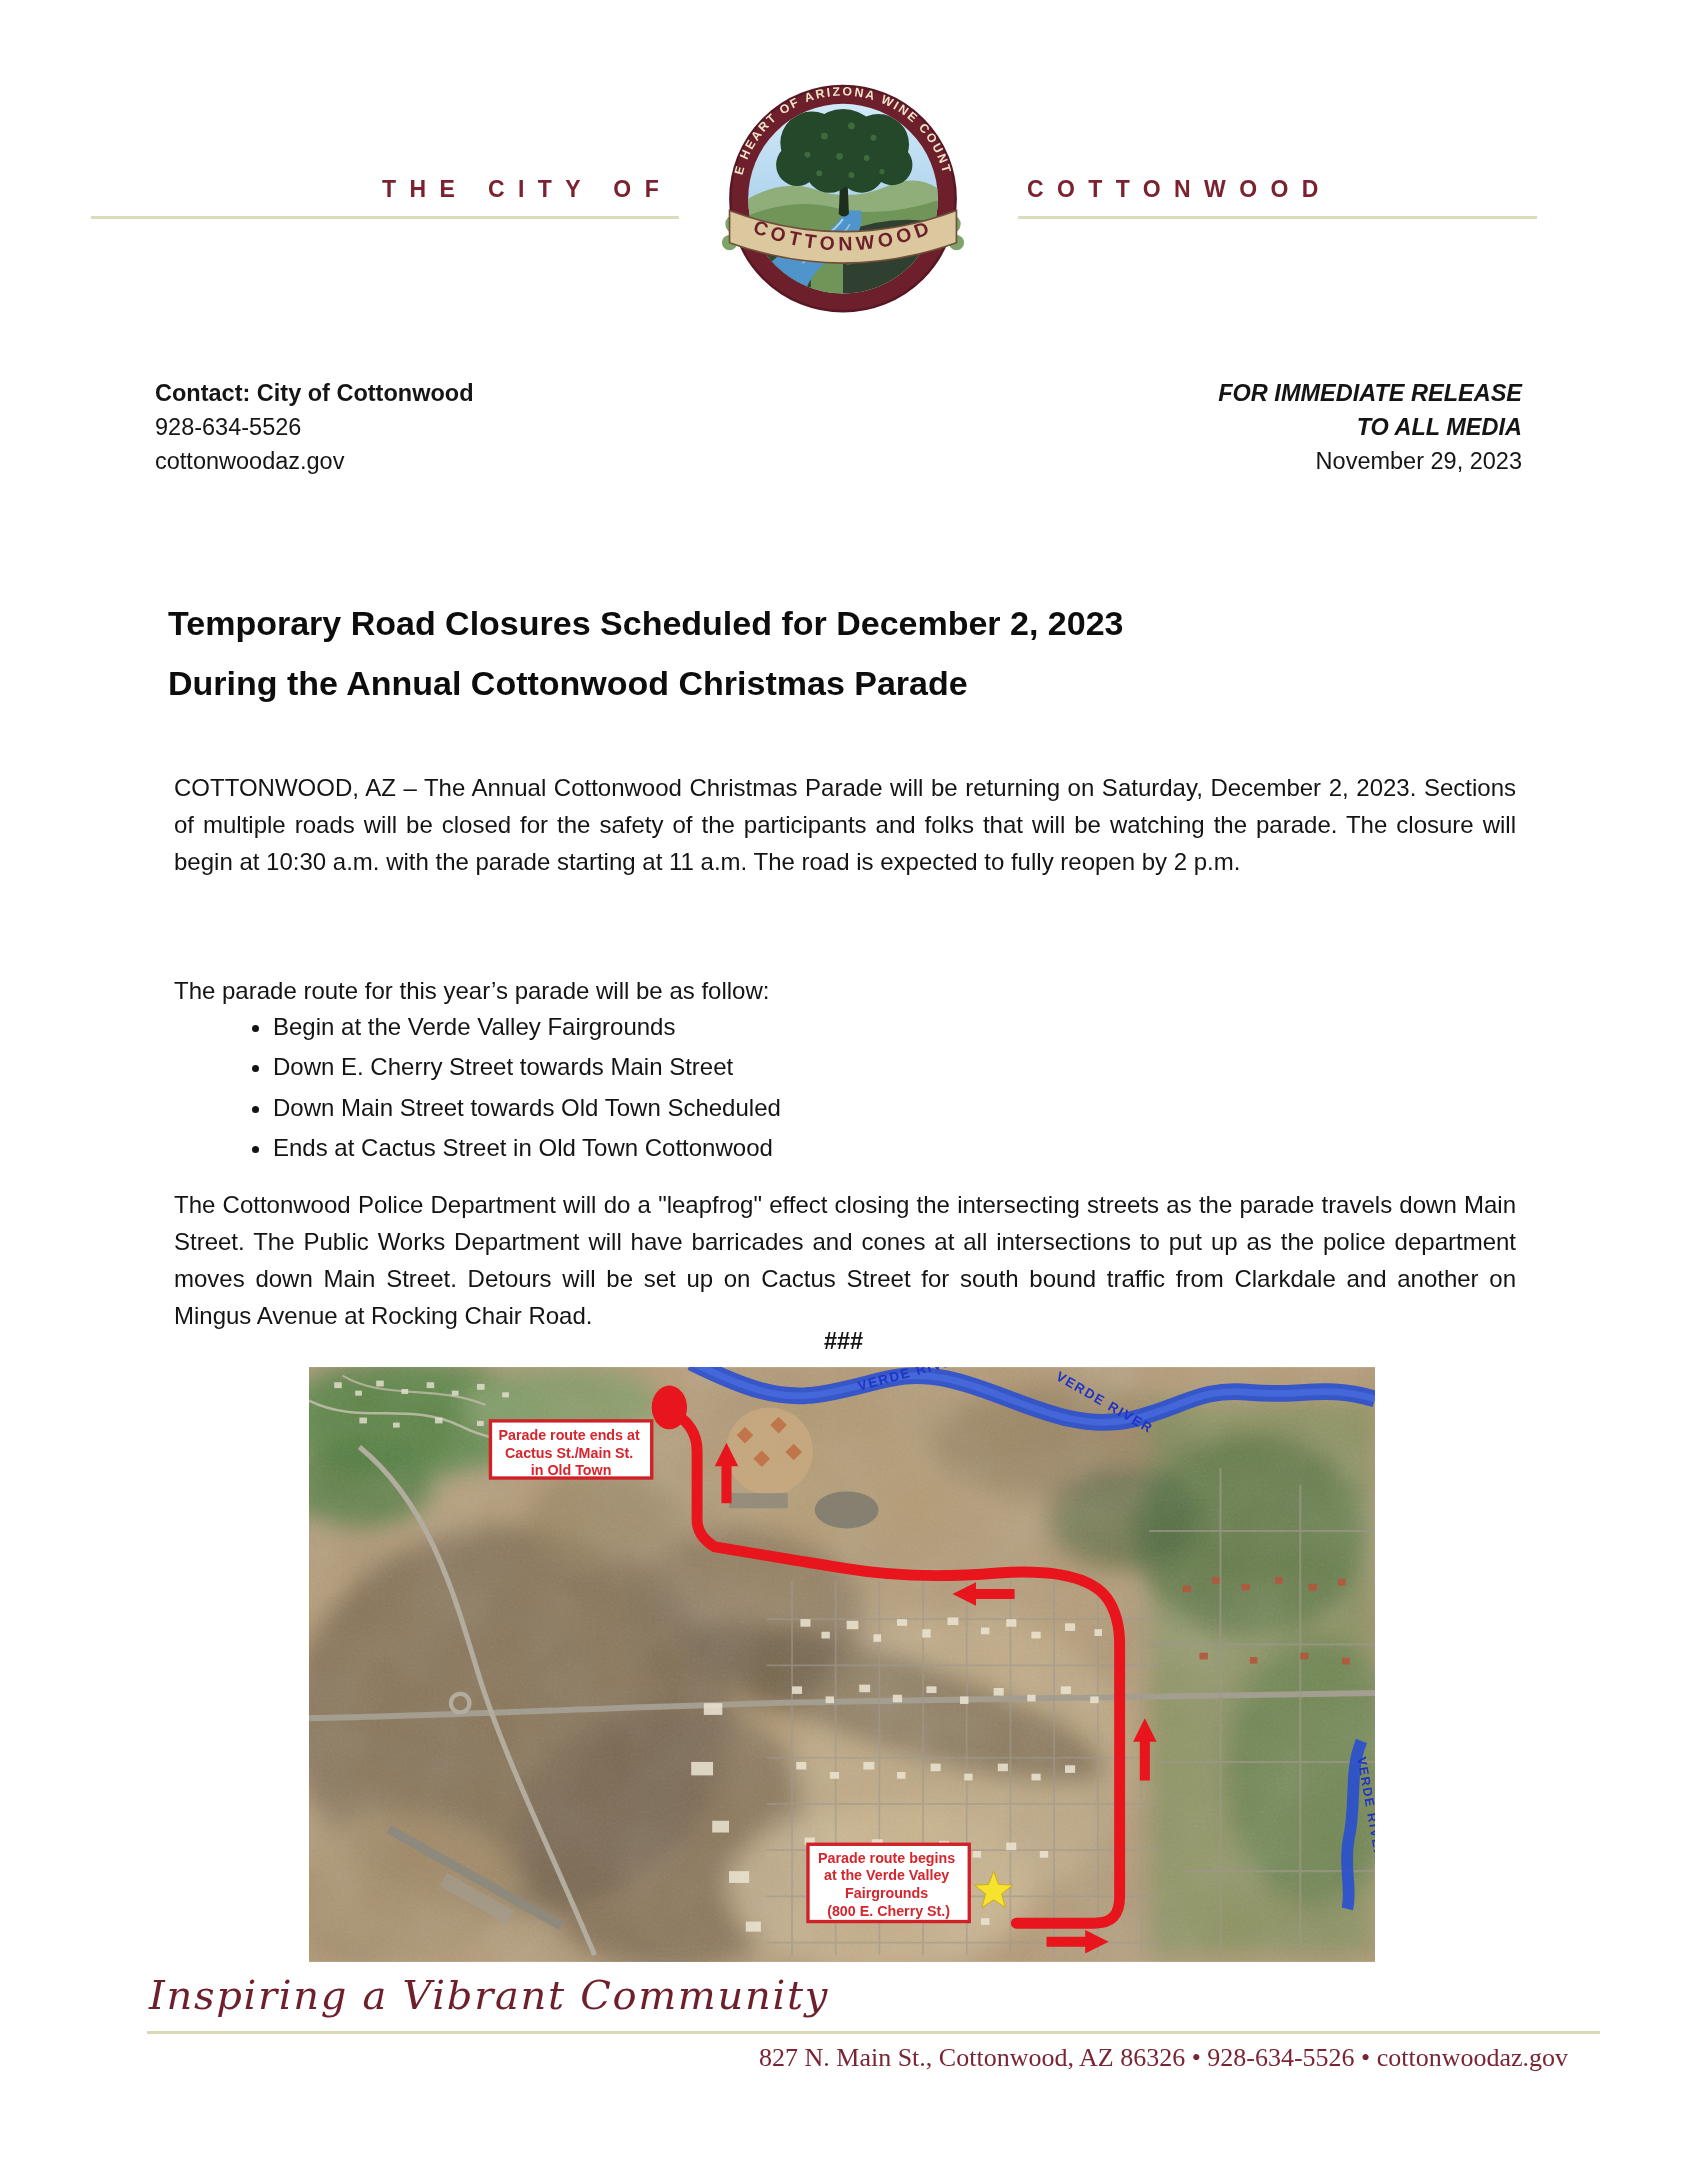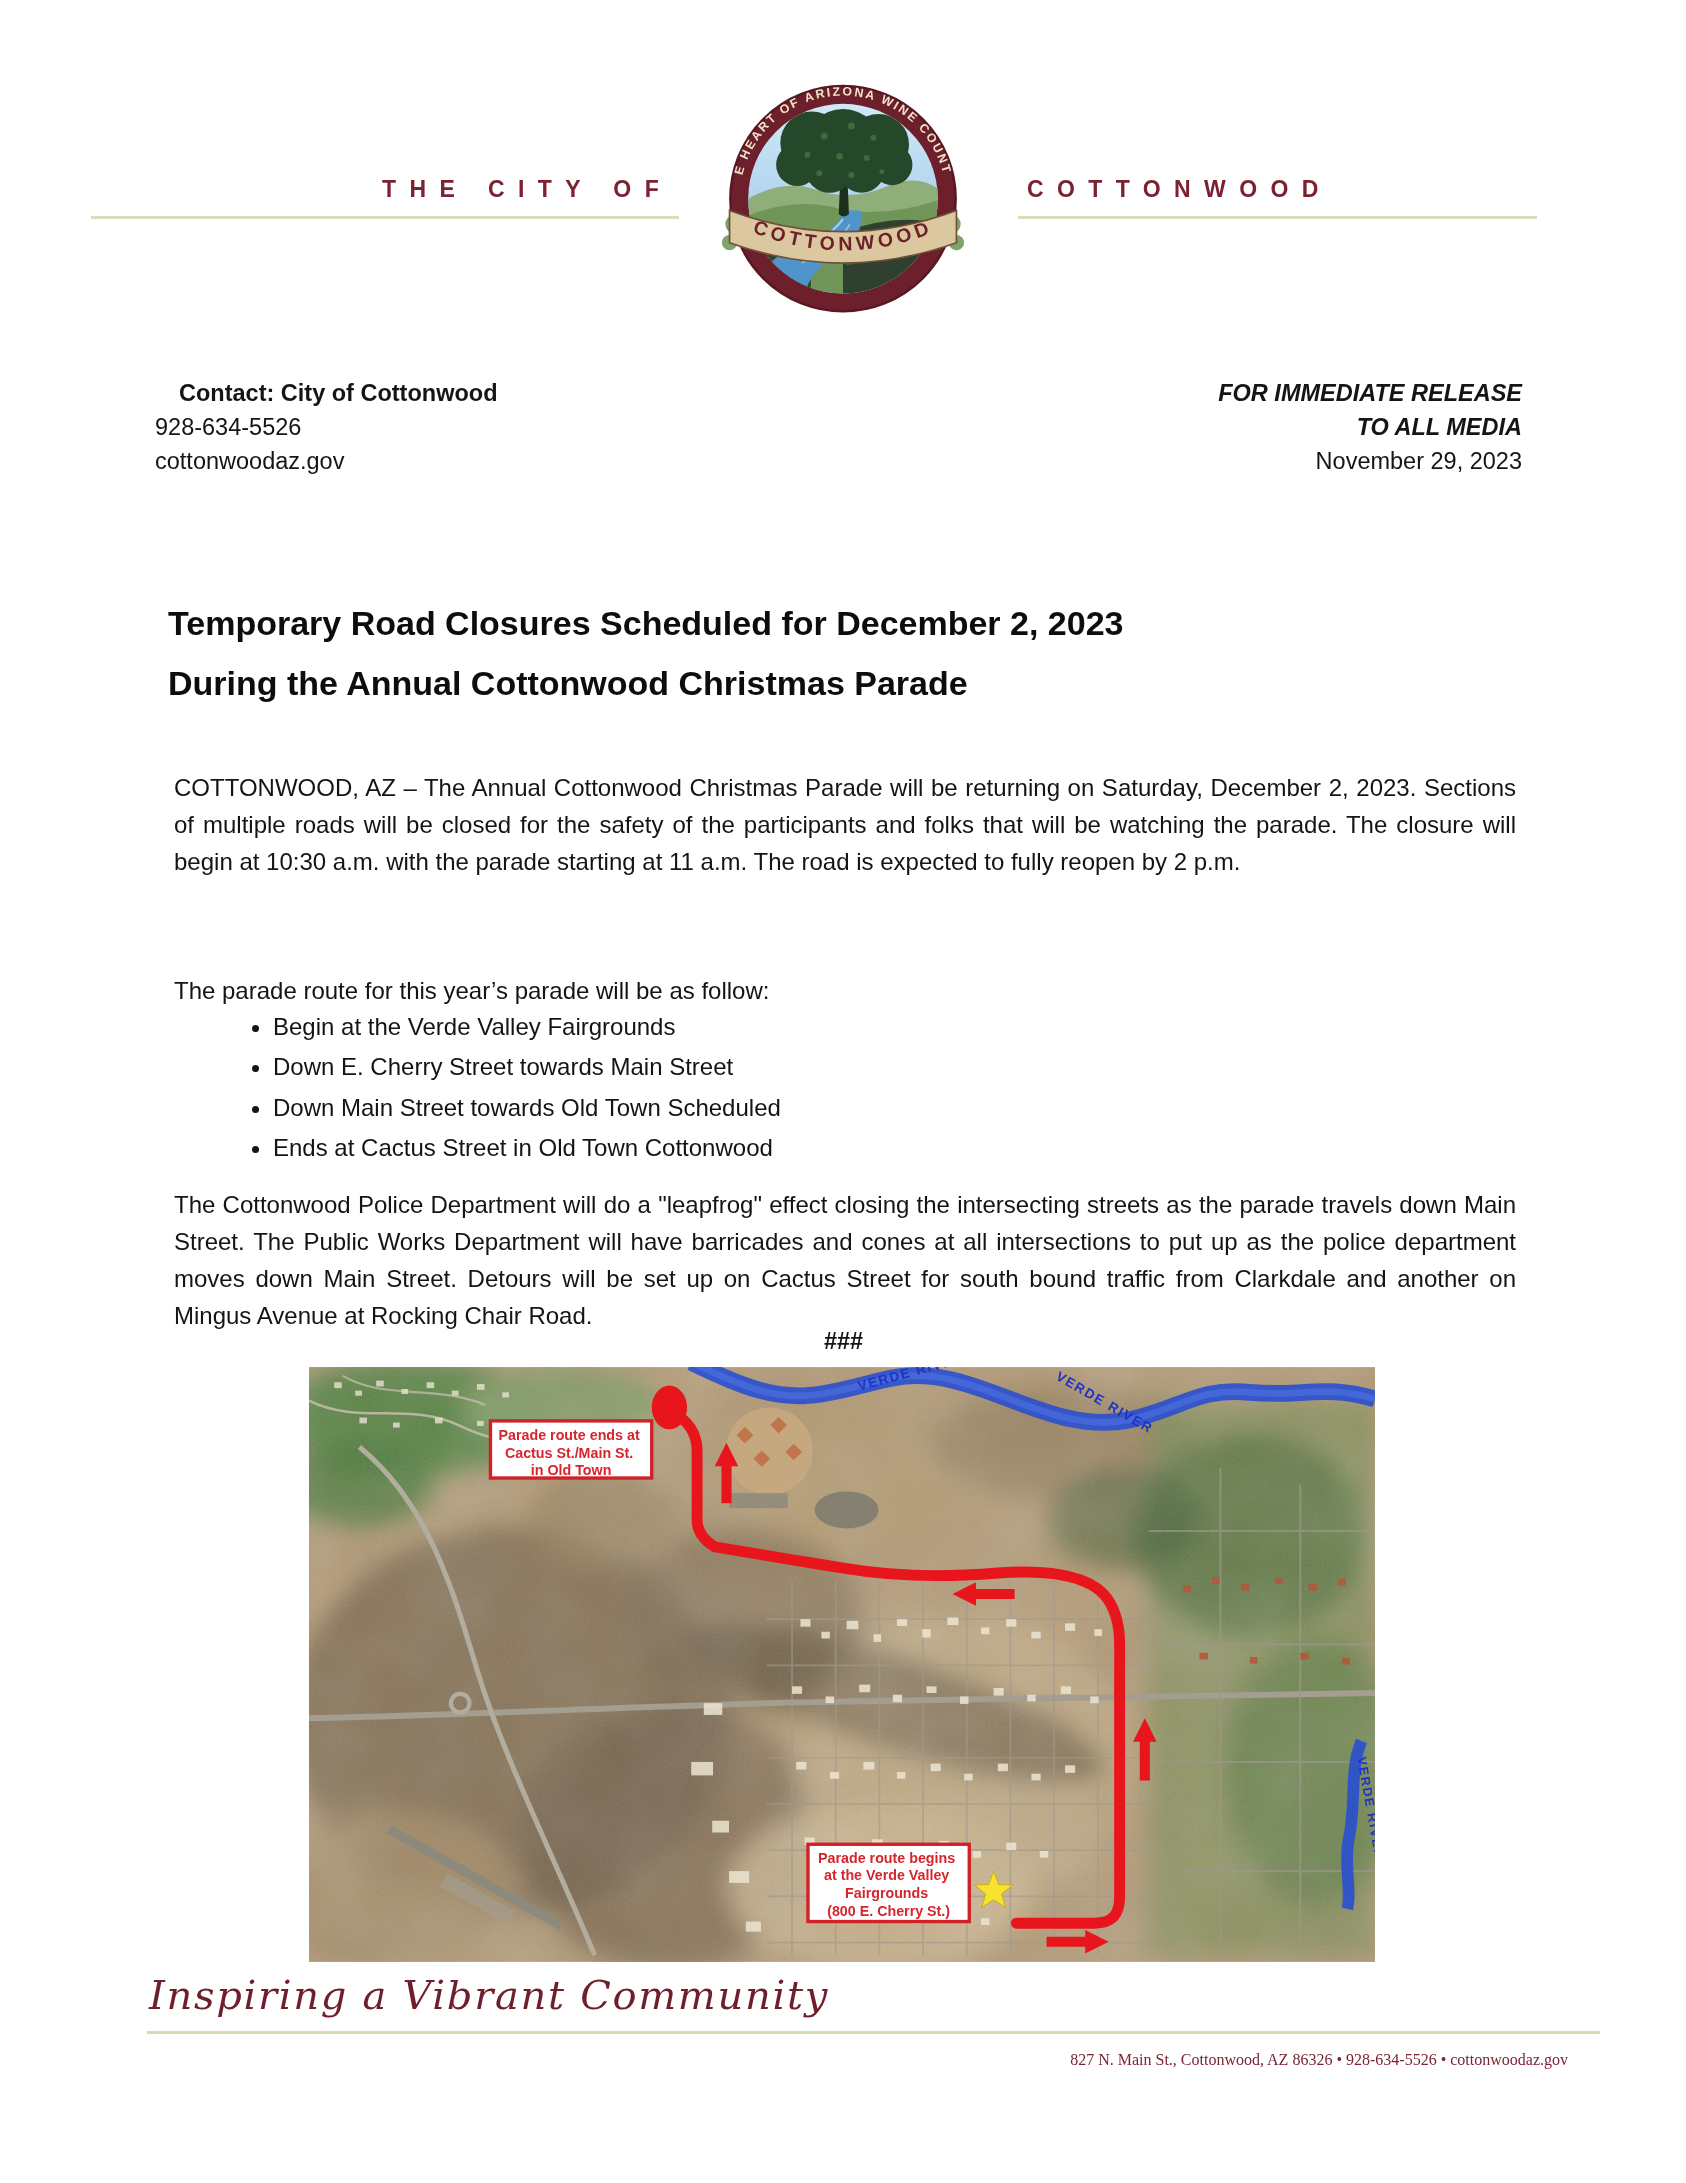--- a/index.html
+++ b/index.html
@@ -9,21 +9,21 @@
   }
   .abs{position:absolute;}
   
   .hdr-rule{position:absolute;height:2.5px;background:#dcdcba;}
   .hdr-label{
     position:absolute;font-size:23px;font-weight:600;letter-spacing:13.4px;
     color:#7b2130;white-space:nowrap;
   }
   
   .contact{position:absolute;left:155px;top:376px;font-size:23.5px;line-height:34px;color:#151515;}
-  .contact .b{font-weight:bold;margin-left:24px;}
+  .contact .b{font-weight:bold;}
   .release{position:absolute;right:165px;top:376px;font-size:23.5px;line-height:34px;color:#151515;text-align:right;}
   .release .b{font-weight:bold;font-style:italic;}
   
   .title{
     position:absolute;left:168px;top:593px;width:1351px;text-align:left;
     font-size:34px;font-weight:bold;line-height:60px;color:#0d0d0d;
   }
   
   .para{position:absolute;left:174px;width:1342px;font-size:24px;line-height:37px;text-align:justify;color:#141414;}
   .leadin{position:absolute;left:174px;font-size:24px;color:#141414;}
@@ -38,21 +38,21 @@
   svg text{font-family:"Liberation Sans",sans-serif;}
   
   .tagline{
     position:absolute;left:149px;top:1972px;z-index:3;
     font-family:"DejaVu Serif",serif;font-style:italic;font-size:40px;
     color:#6f1f2c;letter-spacing:1.7px;white-space:nowrap;
   }
   .footer-rule{position:absolute;left:147px;top:2031px;width:1453px;height:2.5px;background:#d9dab4;z-index:1;}
   .address{
     position:absolute;right:119px;top:2043px;z-index:2;
-    font-family:"Liberation Serif",serif;font-size:16px;color:#7b2434;white-space:nowrap;margin-top:8px;
+    font-family:"Liberation Serif",serif;font-size:26px;color:#7b2434;white-space:nowrap;
   }
 </style>
 </head>
 <body>
 
 <div class="page">
 
   <div class="hdr-rule" style="left:91px;top:216px;width:588px;"></div>
   <div class="hdr-rule" style="left:1018px;top:216px;width:519px;"></div>
 

